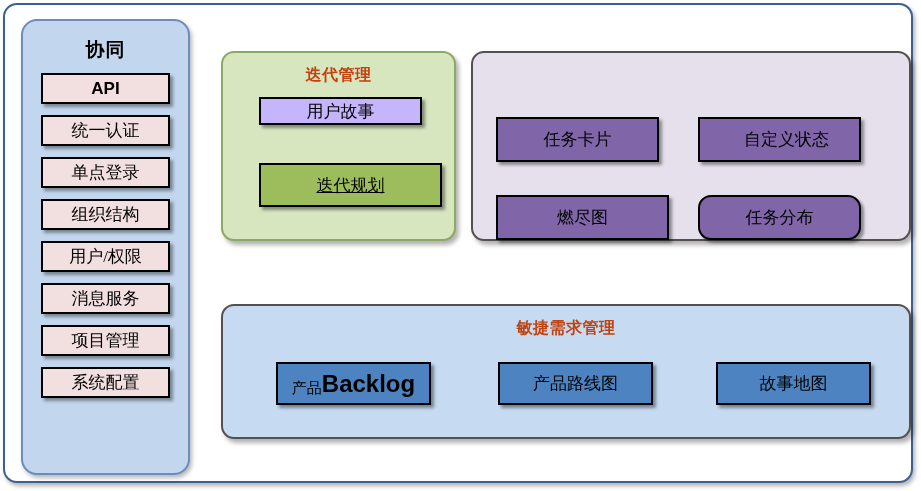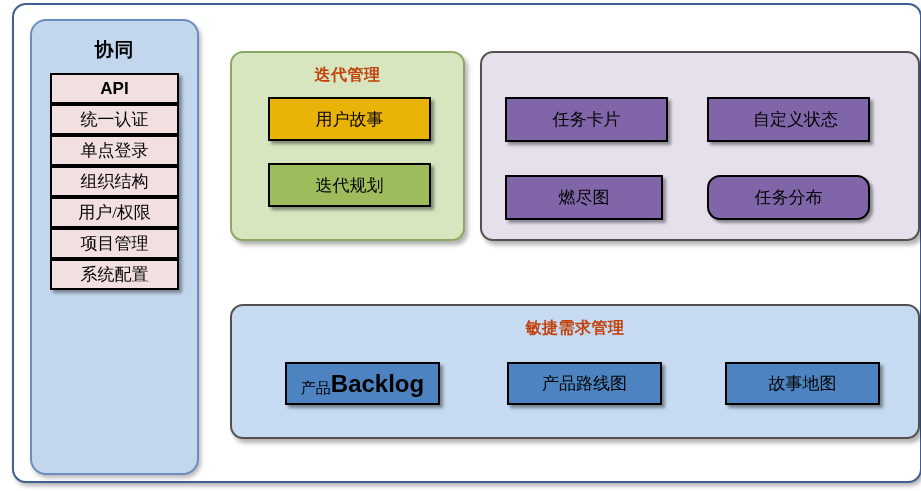--- a/index.html
+++ b/index.html
@@ -11,21 +11,21 @@
     width: 921px;
     height: 491px;
     position: relative;
     font-family: "Liberation Sans", "DejaVu Sans", sans-serif;
     overflow: hidden;
   }
 
   
   #outer-frame {
     position: absolute;
-    left: 12px;
+    left: 3px;
     top: 3px;
     width: 910px;
     height: 480px;
     box-sizing: border-box;
     border: 2px solid #3d5f92;
     border-radius: 14px;
     background: #ffffff;
     box-shadow: 2px 3px 4px rgba(0,0,0,0.30);
   }
 
@@ -57,20 +57,21 @@
     position: absolute;
     left: 18px;
     top: 52px;
     width: 131px;
   }
   .side-item {
     position: relative;
     box-sizing: border-box;
     width: 129px;
     height: 31px;
+    margin-bottom: 11px;
     border: 2px solid #000000;
     background: #f2dfdf;
     box-shadow: 3px 3px 3px rgba(0,0,0,0.38);
     display: flex;
     align-items: center;
     justify-content: center;
     font-family: "Liberation Serif", "DejaVu Serif", serif;
     font-size: 17px;
     color: #000000;
     line-height: 1;
@@ -116,36 +117,36 @@
 
   
   #panel-iteration {
     left: 216px;
     top: 46px;
     width: 235px;
     height: 190px;
     background: #d8e6c0;
     border-color: #8ca964;
   }
-  #node-user-story  { left: 36px; top: 44px;  width: 163px; height: 44px; background: #eab308; }
-  #node-iter-plan   { left: 36px; top: 110px; width: 163px; height: 44px; background: #9dbd5d; }
+  #node-user-story  { left: 36px; top: 44px;  width: 163px; height: 28px; background: #c4b5fd; }
+  #node-iter-plan   { left: 36px; top: 110px; width: 183px; height: 44px; background: #9dbd5d; text-decoration: underline; }
 
   
   #panel-taskboard {
     left: 466px;
     top: 46px;
     width: 440px;
     height: 190px;
     background: #e6e0ec;
     border-color: #55504f;
   }
-  .node-purple { background: #8066a8; }
+  .node-purple { background: #8066a8; margin-top: 20px; }
   #node-task-card    { left: 23px;  top: 44px;  width: 163px; height: 45px; }
   #node-custom-state { left: 225px; top: 44px;  width: 163px; height: 45px; padding-left: 14px; }
-  #node-burndown     { left: 23px;  top: 122px; width: 158px; height: 45px; }
+  #node-burndown     { left: 23px;  top: 122px; width: 173px; height: 45px; }
   #node-task-dist    { left: 225px; top: 122px; width: 163px; height: 45px; border-radius: 13px; }
 
   
   #panel-agile {
     left: 216px;
     top: 299px;
     width: 690px;
     height: 135px;
     background: #c6dbf1;
     border-color: #55504f;
@@ -173,20 +174,21 @@
 
   <div id="sidebar">
     <div id="sidebar-title">协同</div>
 
     <div id="sidebar-list">
       <div class="side-item latin">API</div>
       <div class="side-item">统一认证</div>
       <div class="side-item">单点登录</div>
       <div class="side-item">组织结构</div>
       <div class="side-item">用户/权限</div>
+      <div class="side-item">消息服务</div>
       <div class="side-item">项目管理</div>
       <div class="side-item">系统配置</div>
     </div>
   </div>
 
   <div id="panel-iteration" class="panel">
     <div class="panel-title">迭代管理</div>
     <div id="node-user-story" class="node">用户故事</div>
     <div id="node-iter-plan" class="node">迭代规划</div>
   </div>

